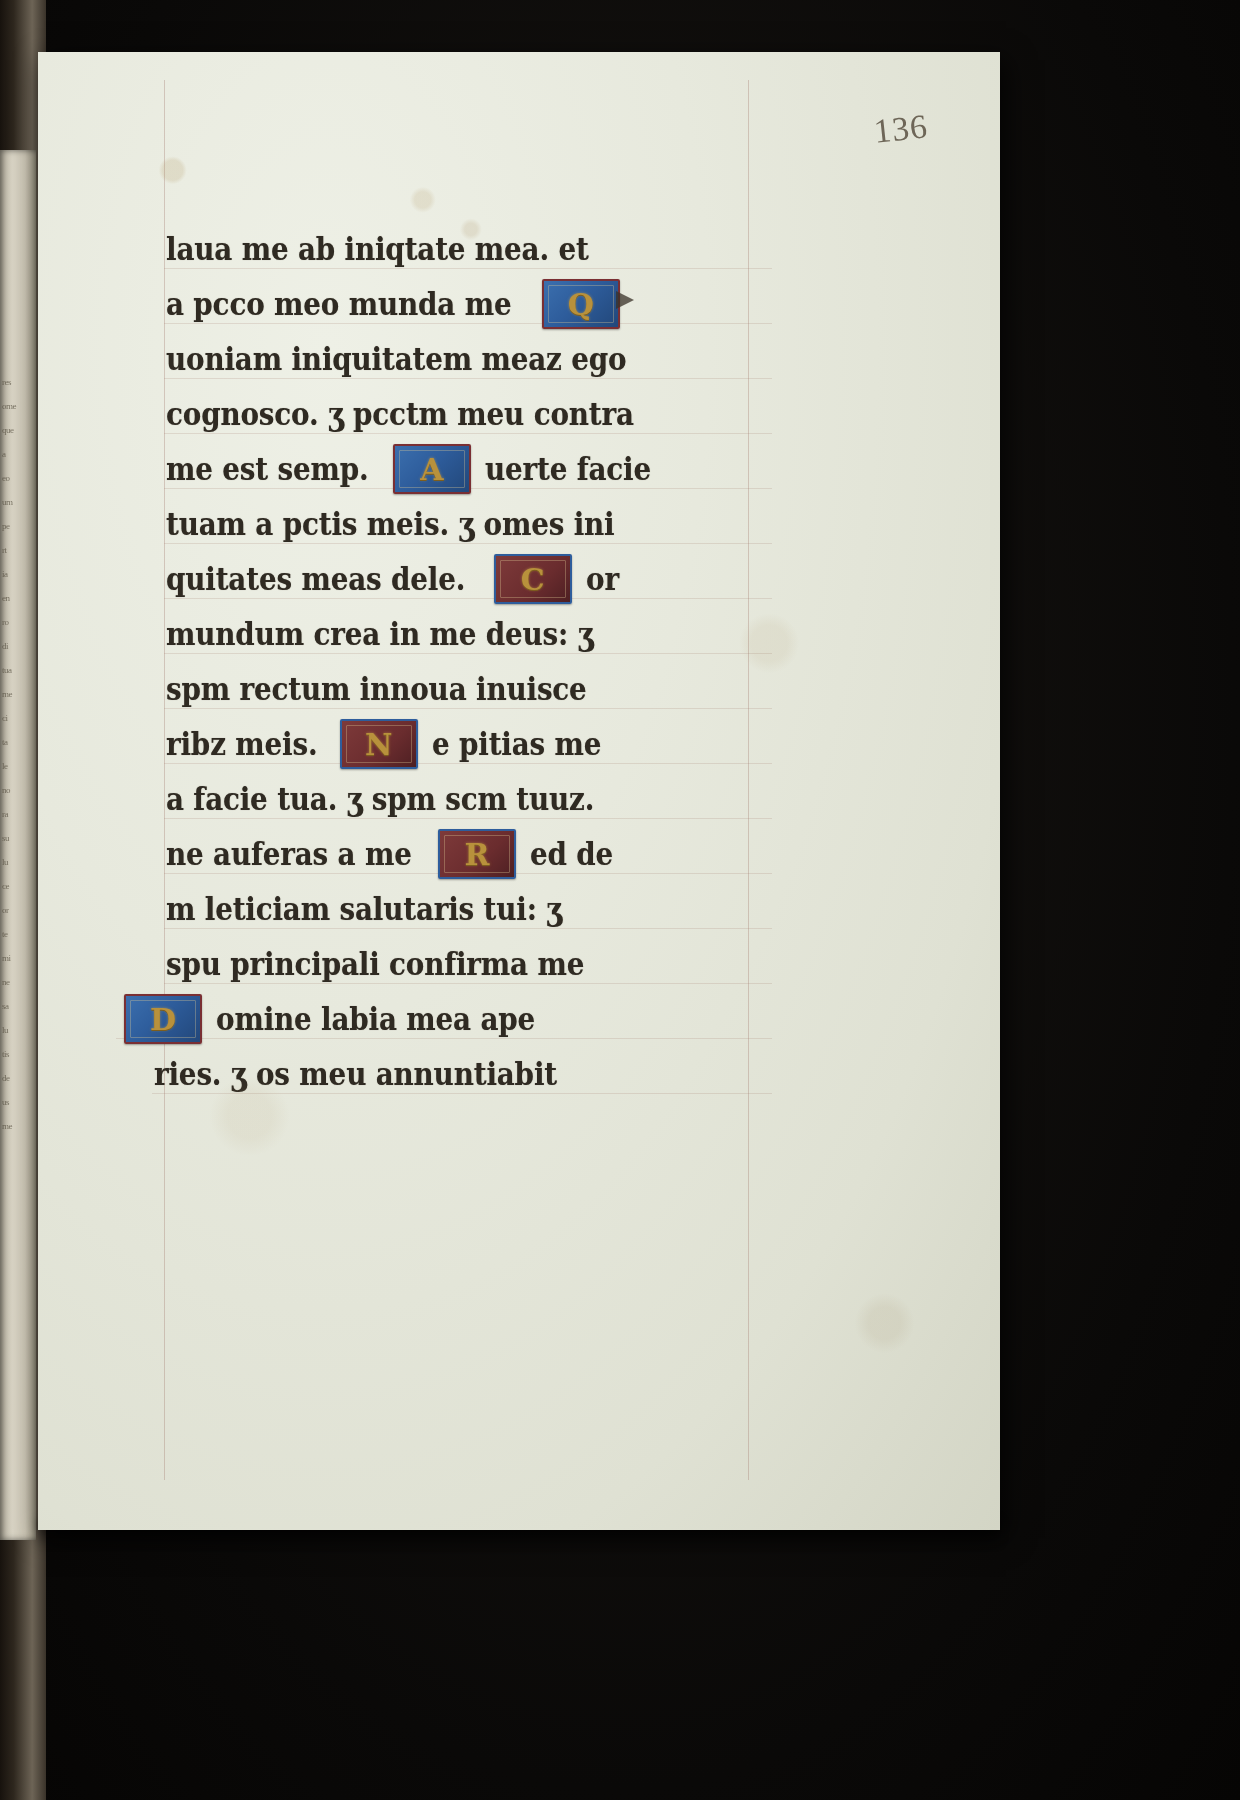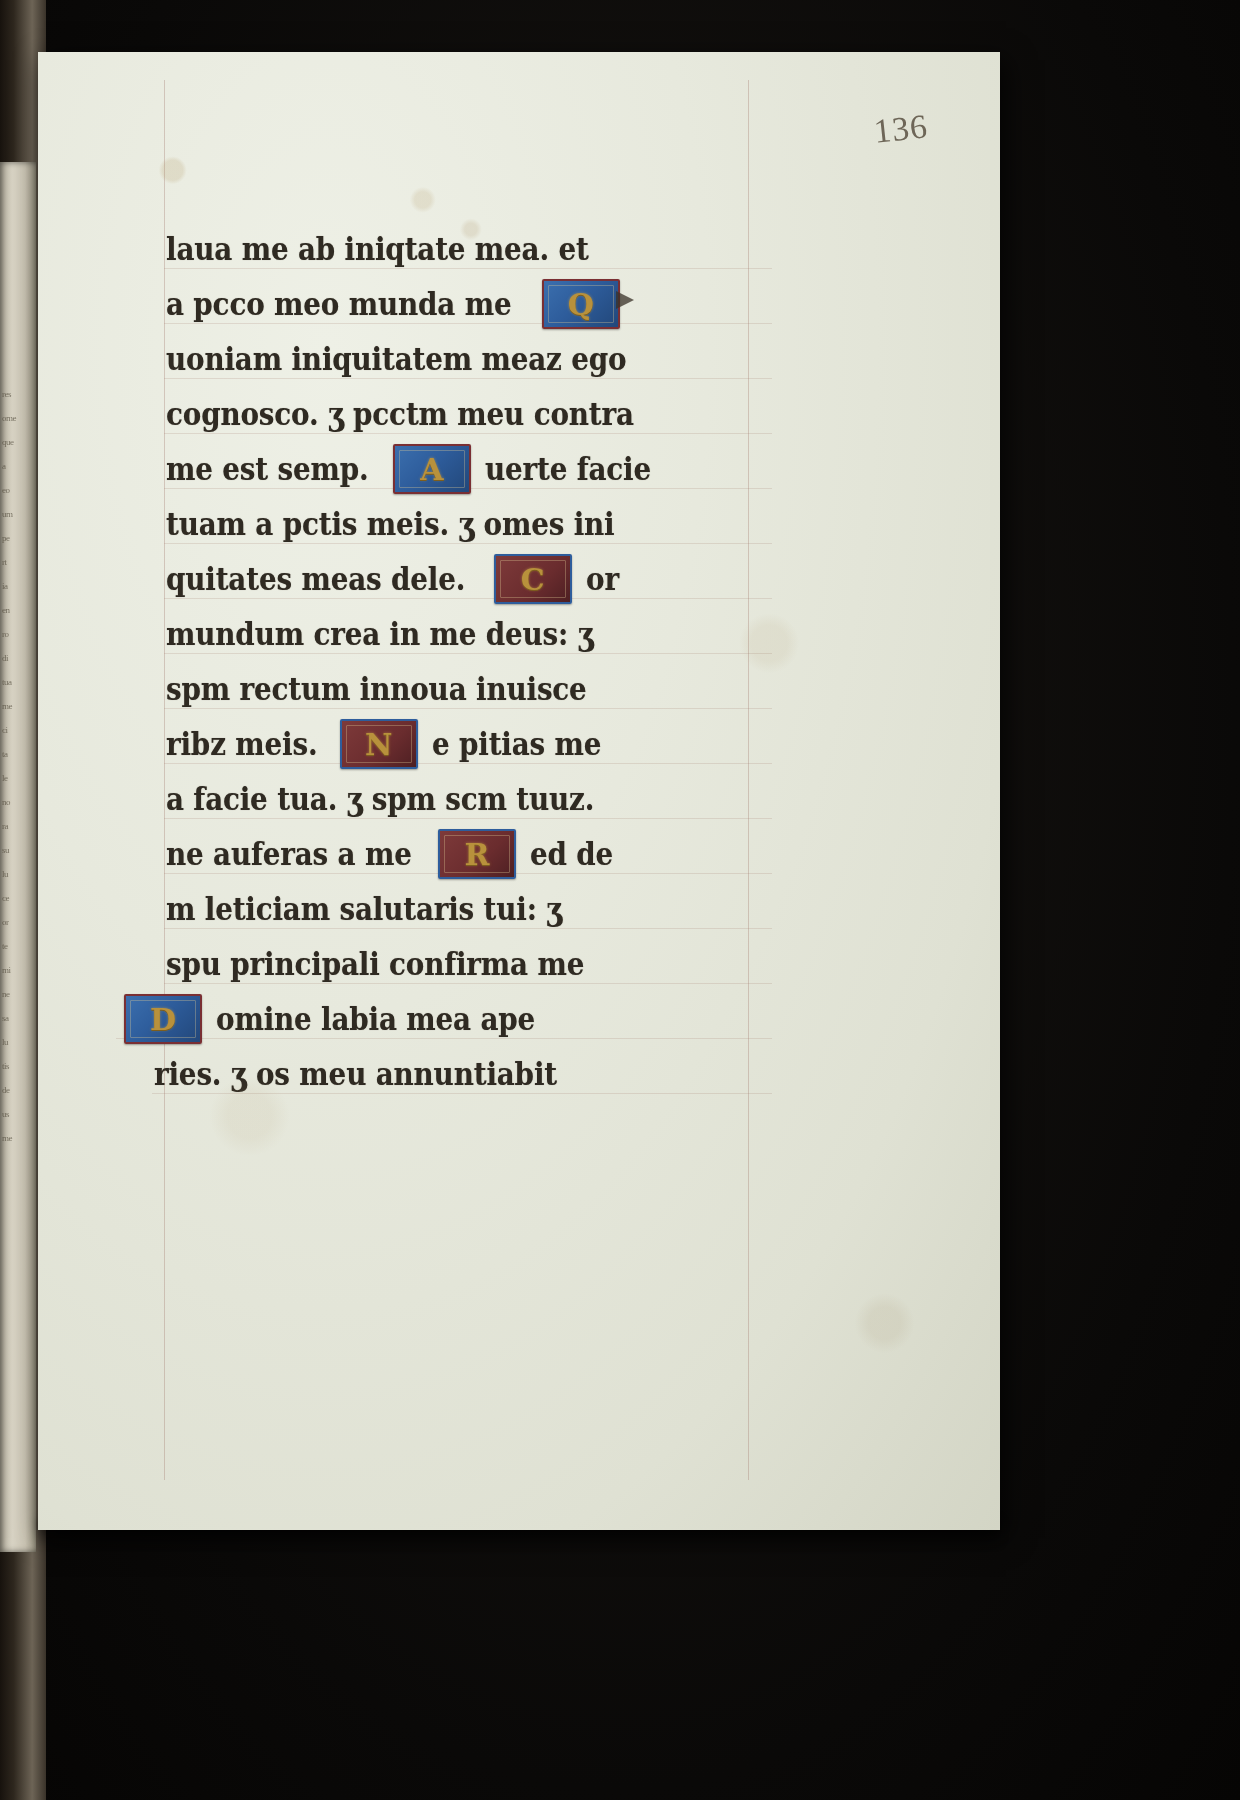--- a/index.html
+++ b/index.html
@@ -27,21 +27,21 @@
     position: absolute;
     left: 0;
     top: 0;
     width: 46px;
     height: 1800px;
     background: linear-gradient(90deg, #17120d 0%, #2e271e 30%, #6d6456 70%, #3a332a 100%);
   }
   .prev-leaf {
     position: absolute;
     left: 0;
-    top: 162px;
+    top: 150px;
     width: 36px;
     height: 1390px;
     background: linear-gradient(90deg, #b9b3a2 0%, #d8d3c4 35%, #cbc5b4 70%, #9c9683 100%);
     box-shadow: 2px 0 6px rgba(0,0,0,0.55) inset;
   }
   .prev-leaf-text {
     position: absolute;
     left: 2px;
     top: 220px;
     width: 32px;

